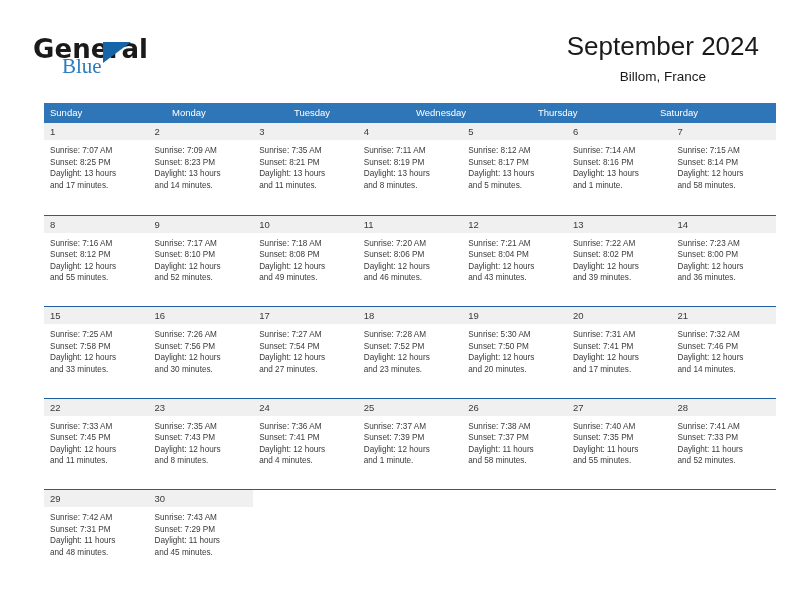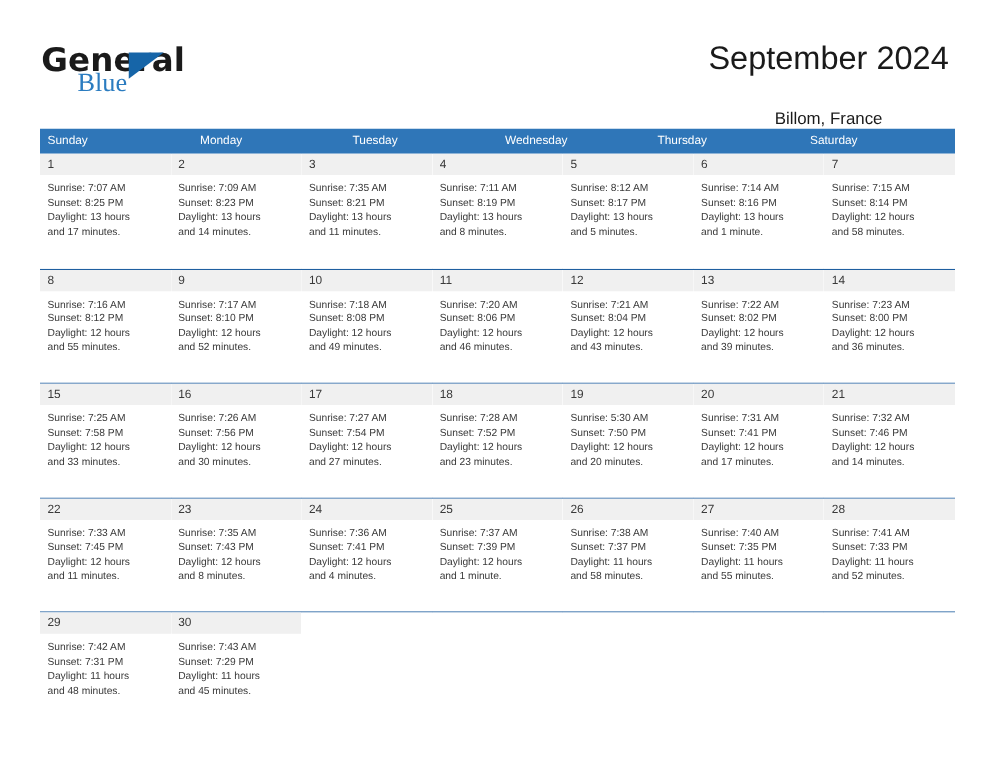--- a/index.html
+++ b/index.html
@@ -74,32 +74,32 @@
     text-align: center;
   }
   .cal-title {
     font-size: 26px;
     font-weight: 400;
     color: #1a1a1a;
     line-height: 32px;
     white-space: nowrap;
   }
   .cal-subtitle {
-    margin-top: 24px;
+    margin-top: 6px;
     font-size: 13.5px;
     font-weight: 400;
     color: #1a1a1a;
     line-height: 17px;
     white-space: nowrap;
   }
 
   
   .calendar {
     position: absolute;
-    left: 32px;
+    left: 44px;
     top: 103px;
     width: 732px;
   }
   .dow-row {
     display: flex;
     width: 732px;
     height: 20px;
     background: #2f76b8;
   }
   .dow {

